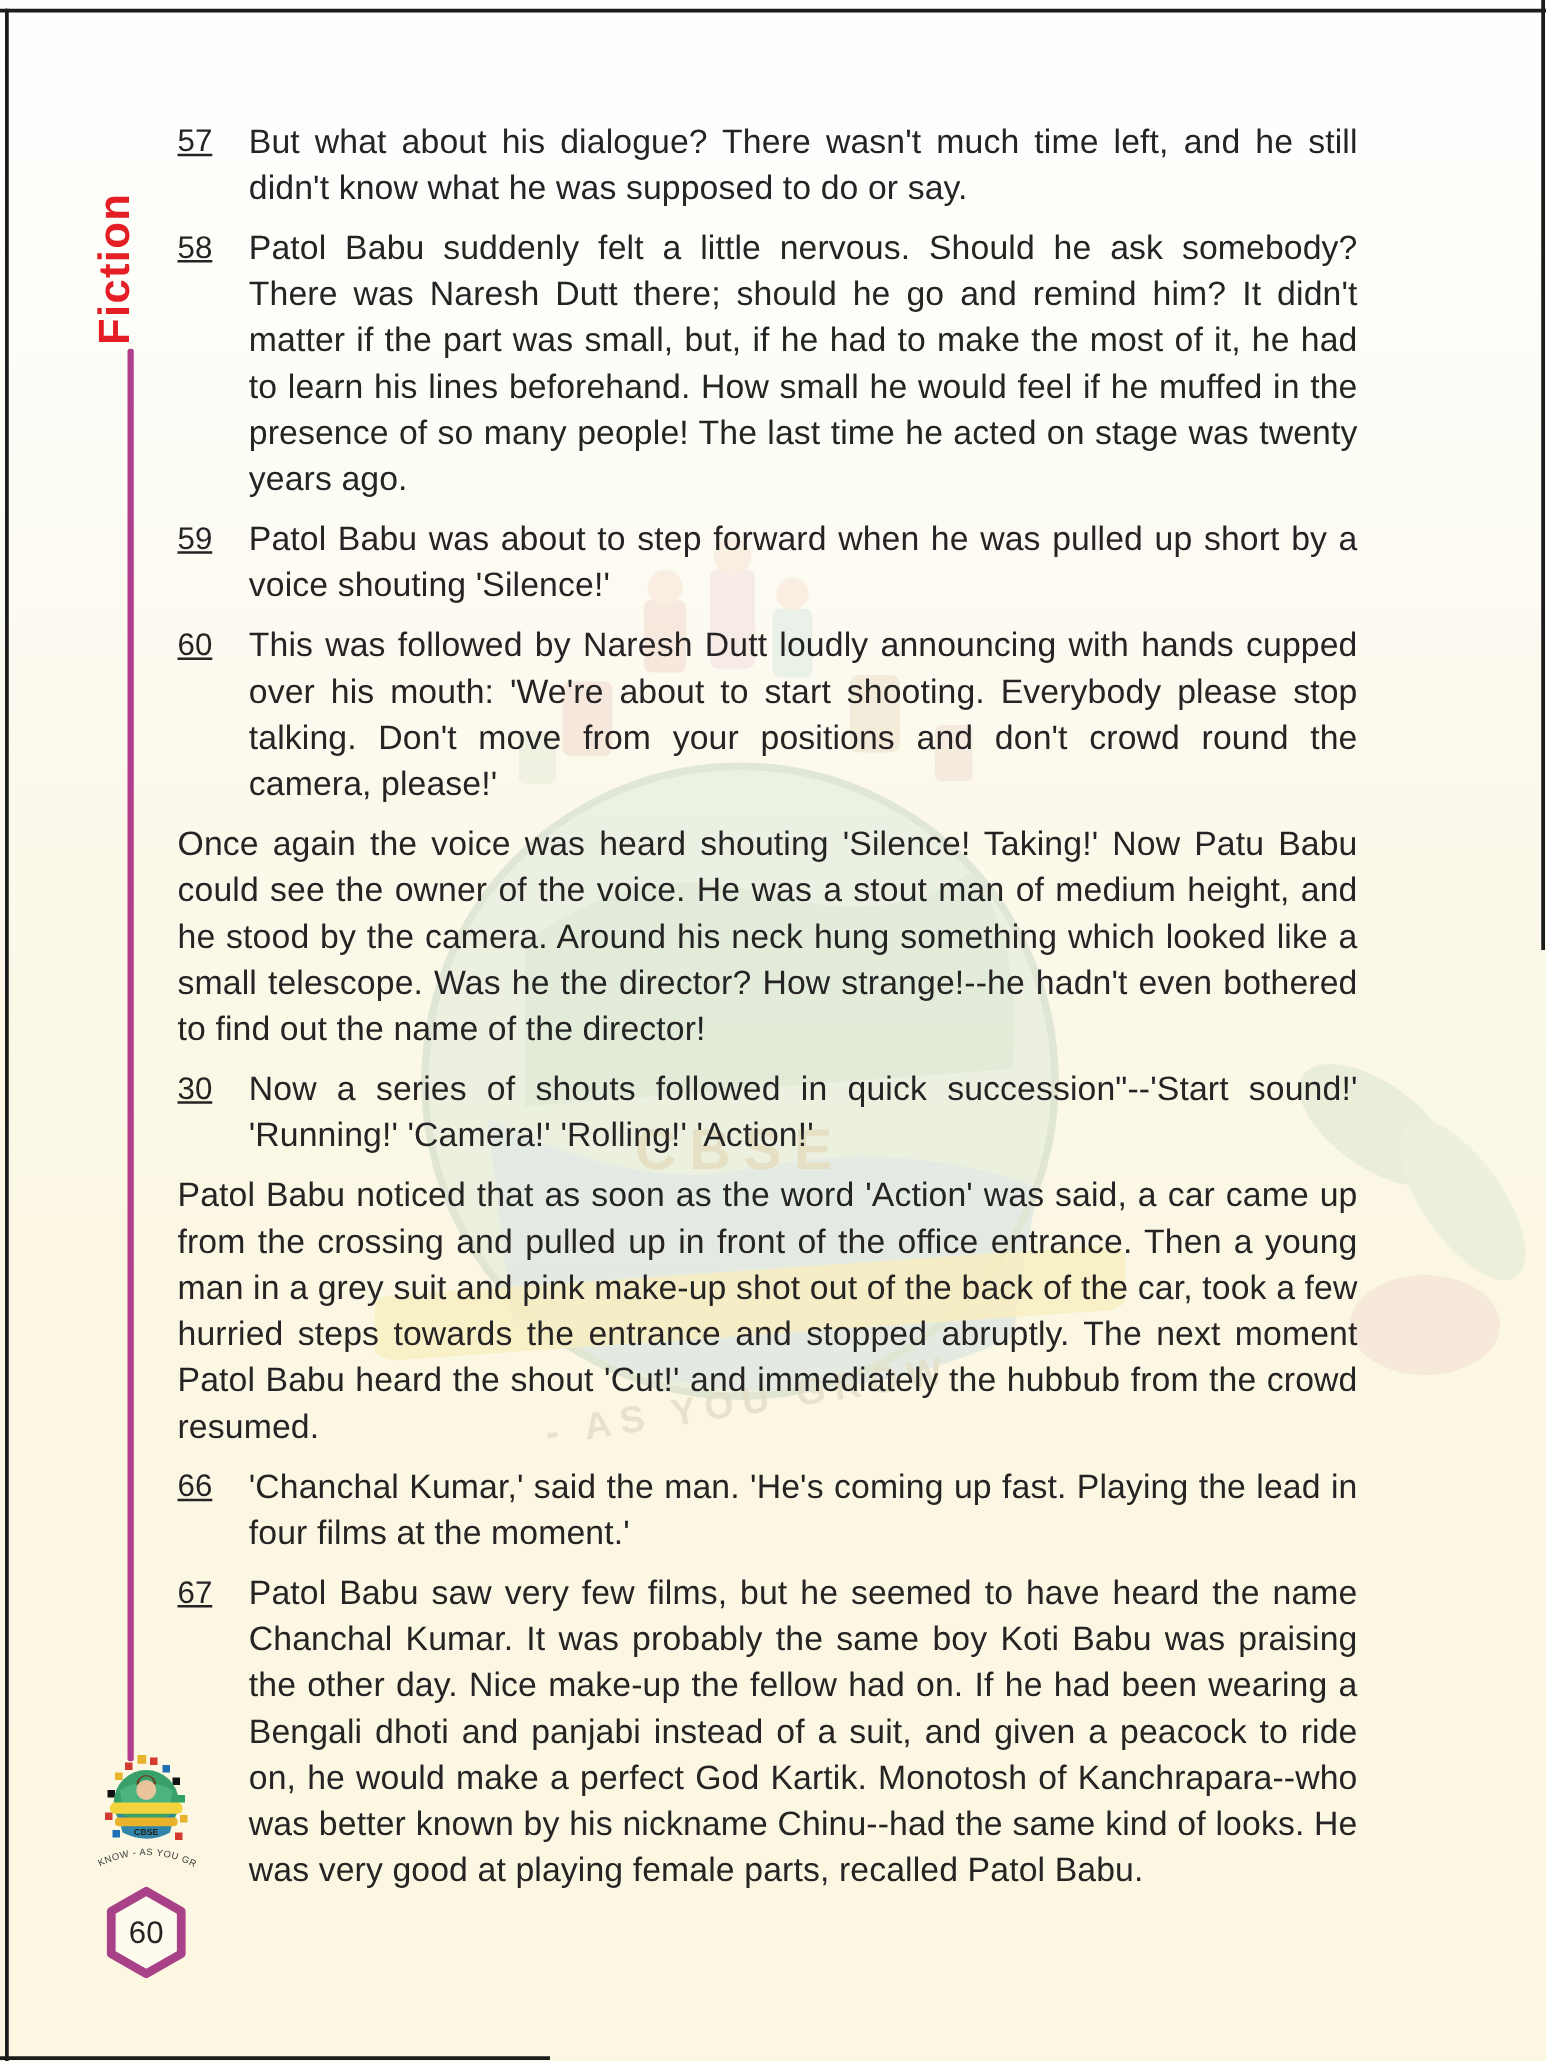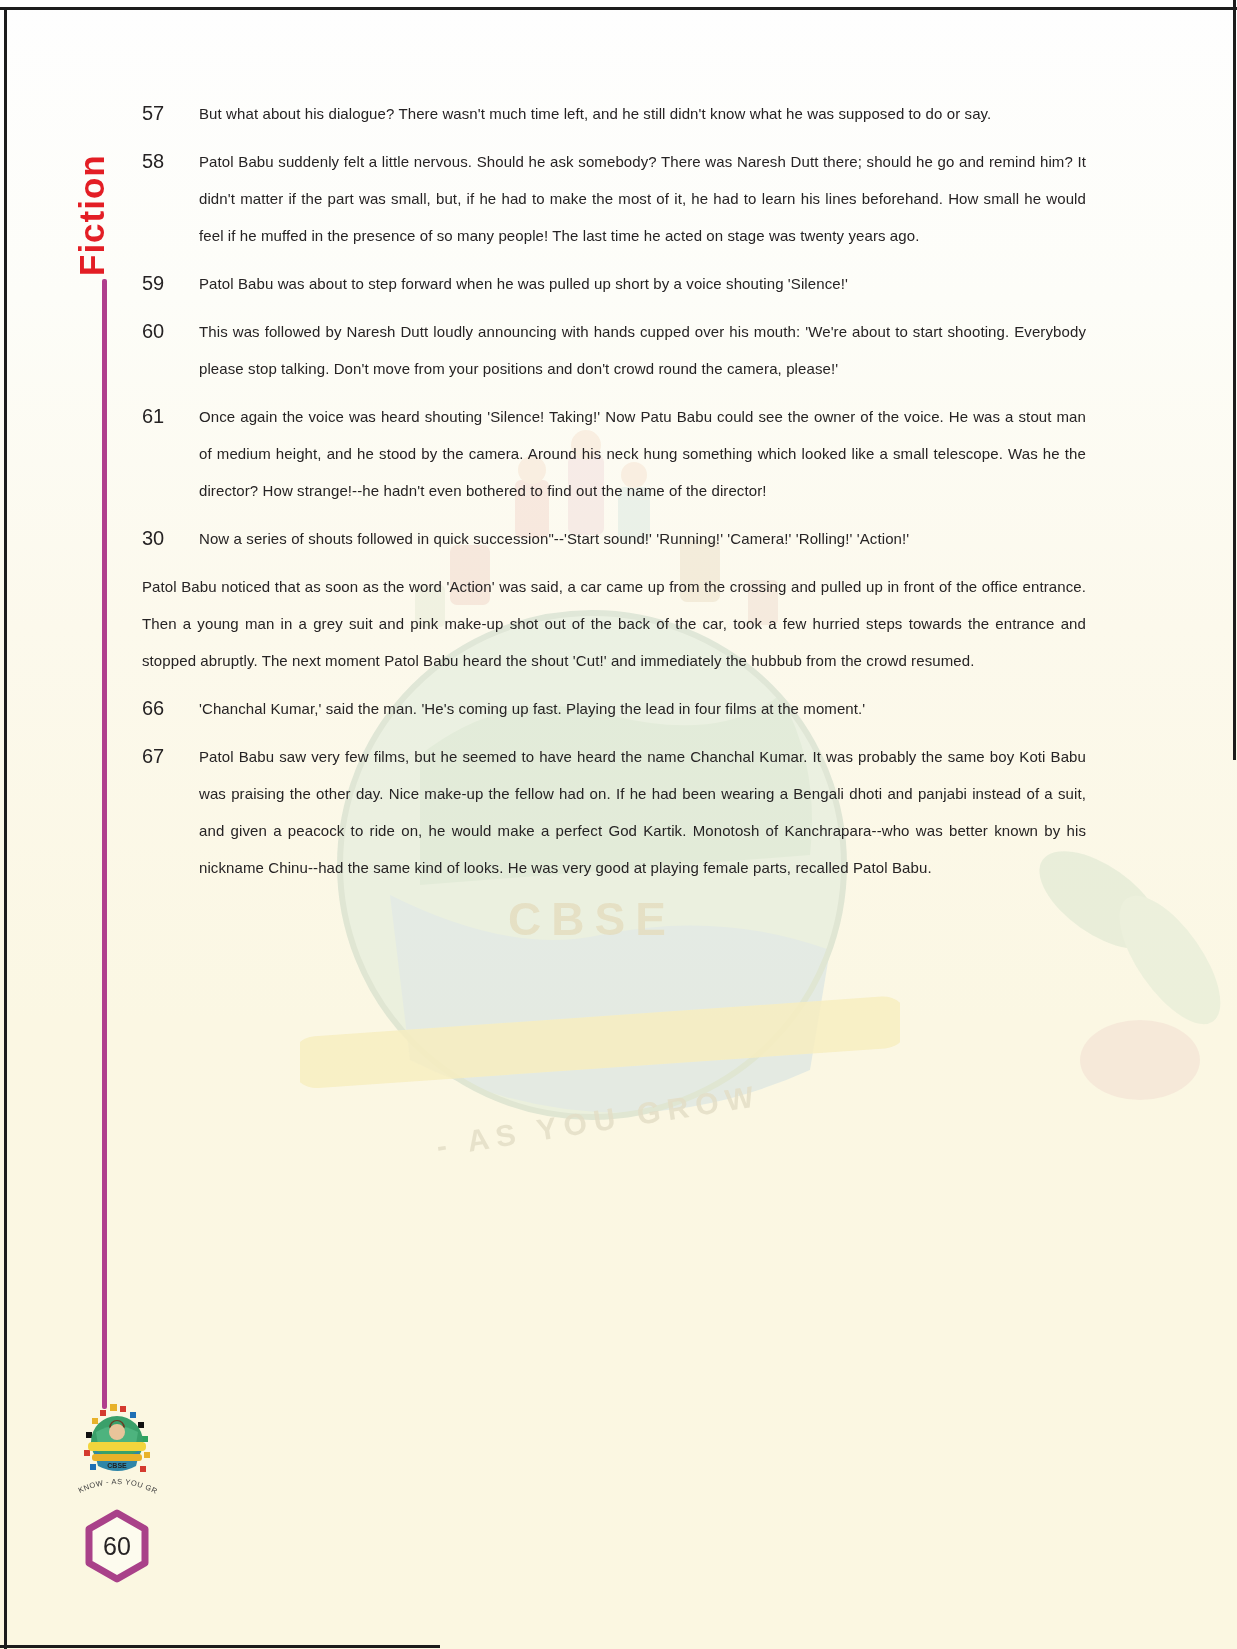--- a/index.html
+++ b/index.html
@@ -30,22 +30,22 @@
     background:#b03e8d;border-radius:2px;
   }
 
   
   .watermark{position:absolute;left:300px;top:425px;width:600px;height:740px;opacity:.5;pointer-events:none;}
   .watermark2{position:absolute;left:1020px;top:820px;width:217px;height:320px;opacity:.4;pointer-events:none;}
 
   
   .paras{position:absolute;left:142px;top:95px;width:944px;z-index:3;}
   .para{display:flex;margin:0 0 11px 0;}
-  .pnum{flex:0 0 57px;font-size:20px;line-height:37px;}
-  .ptext{flex:1;font-size:15px;line-height:37px;text-align:justify;letter-spacing:.1px;}
+  .pnum{flex:0 0 57px;font-size:25px;line-height:37px;text-decoration:underline;}
+  .ptext{flex:1;font-size:27px;line-height:37px;text-align:justify;letter-spacing:.1px;}
 
   
   .logo{position:absolute;left:72px;top:1402px;width:92px;height:106px;z-index:4;}
 
   
   .hexwrap{position:absolute;left:83px;top:1509px;width:68px;height:74px;z-index:4;}
   .hexnum{
     position:absolute;left:0;top:0;width:68px;height:74px;
     display:flex;align-items:center;justify-content:center;
     font-size:25px;color:#262324;
@@ -116,21 +116,20 @@
       <div class="pnum">59</div>
       <div class="ptext">Patol Babu was about to step forward when he was pulled up short by a voice shouting 'Silence!'</div>
     </div>
 
     <div class="para">
       <div class="pnum">60</div>
       <div class="ptext">This was followed by Naresh Dutt loudly announcing with hands cupped over his mouth: 'We're about to start shooting. Everybody please stop talking. Don't move from your positions and don't crowd round the camera, please!'</div>
     </div>
 
     <div class="para">
-      <div class="pnum">61</div>
       <div class="ptext">Once again the voice was heard shouting 'Silence! Taking!' Now Patu Babu could see the owner of the voice. He was a stout man of medium height, and he stood by the camera. Around his neck hung something which looked like a small telescope. Was he the director? How strange!--he hadn't even bothered to find out the name of the director!</div>
     </div>
 
     <div class="para">
       <div class="pnum">30</div>
       <div class="ptext">Now a series of shouts followed in quick succession"--'Start sound!' 'Running!' 'Camera!' 'Rolling!' 'Action!'</div>
     </div>
 
     <div class="para">
       <div class="ptext">Patol Babu noticed that as soon as the word 'Action' was said, a car came up from the crossing and pulled up in front of the office entrance. Then a young man in a grey suit and pink make-up shot out of the back of the car, took a few hurried steps towards the entrance and stopped abruptly. The next moment Patol Babu heard the shout 'Cut!' and immediately the hubbub from the crowd resumed.</div>

